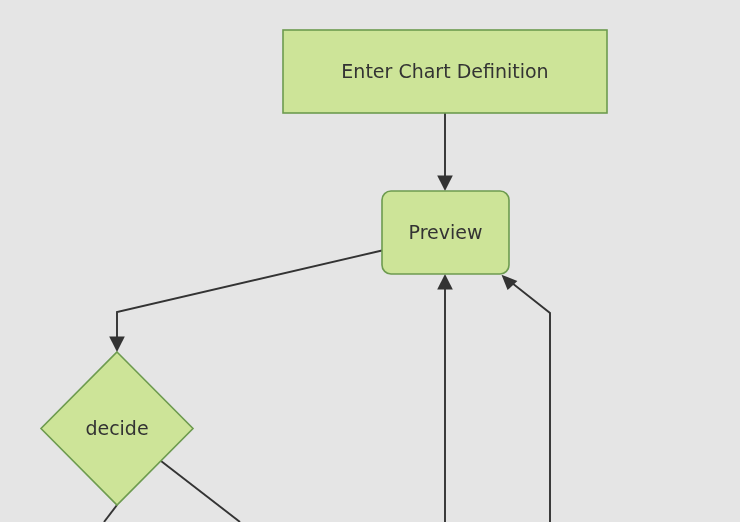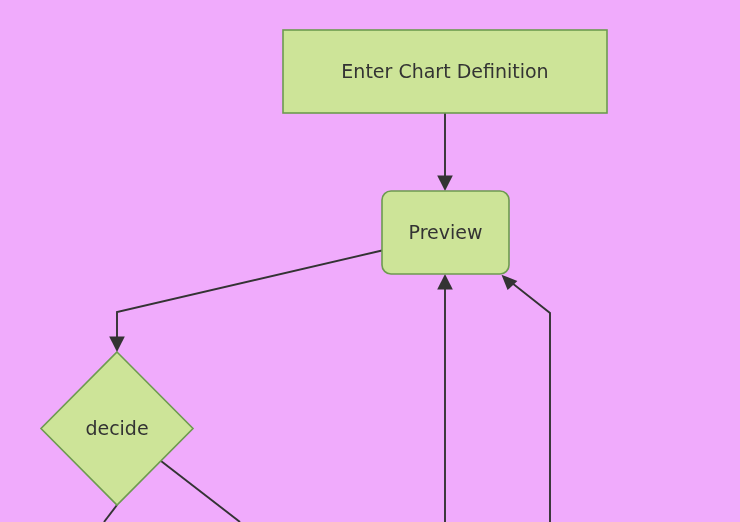--- a/index.html
+++ b/index.html
@@ -8,21 +8,21 @@
     padding: 0;
     background: #ffffff;
   }
   body {
     font-family: "DejaVu Sans", sans-serif;
   }
   #canvas {
     position: relative;
     width: 740px;
     height: 522px;
-    background: #f0abfc;
+    background: #e5e5e5;
     overflow: hidden;
   }
   #flow-svg {
     position: absolute;
     top: 0;
     left: 0;
     width: 740px;
     height: 522px;
   }
   .node-shape {

